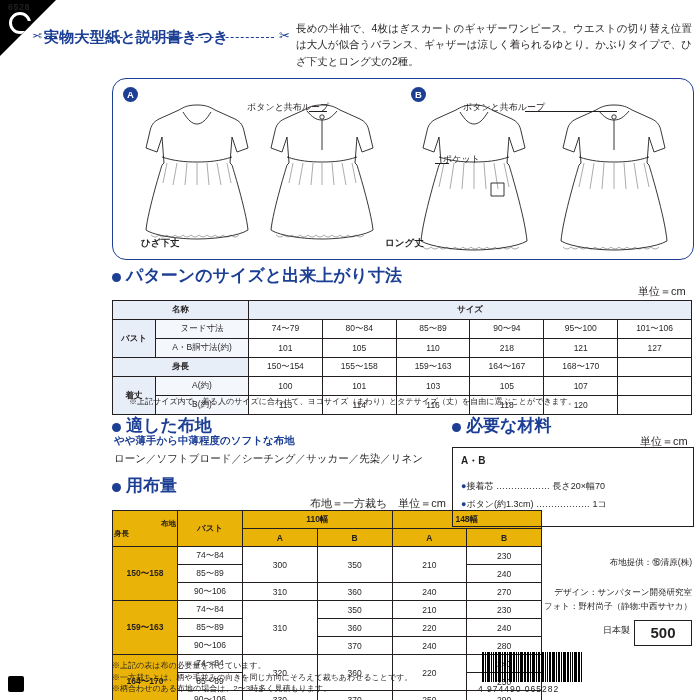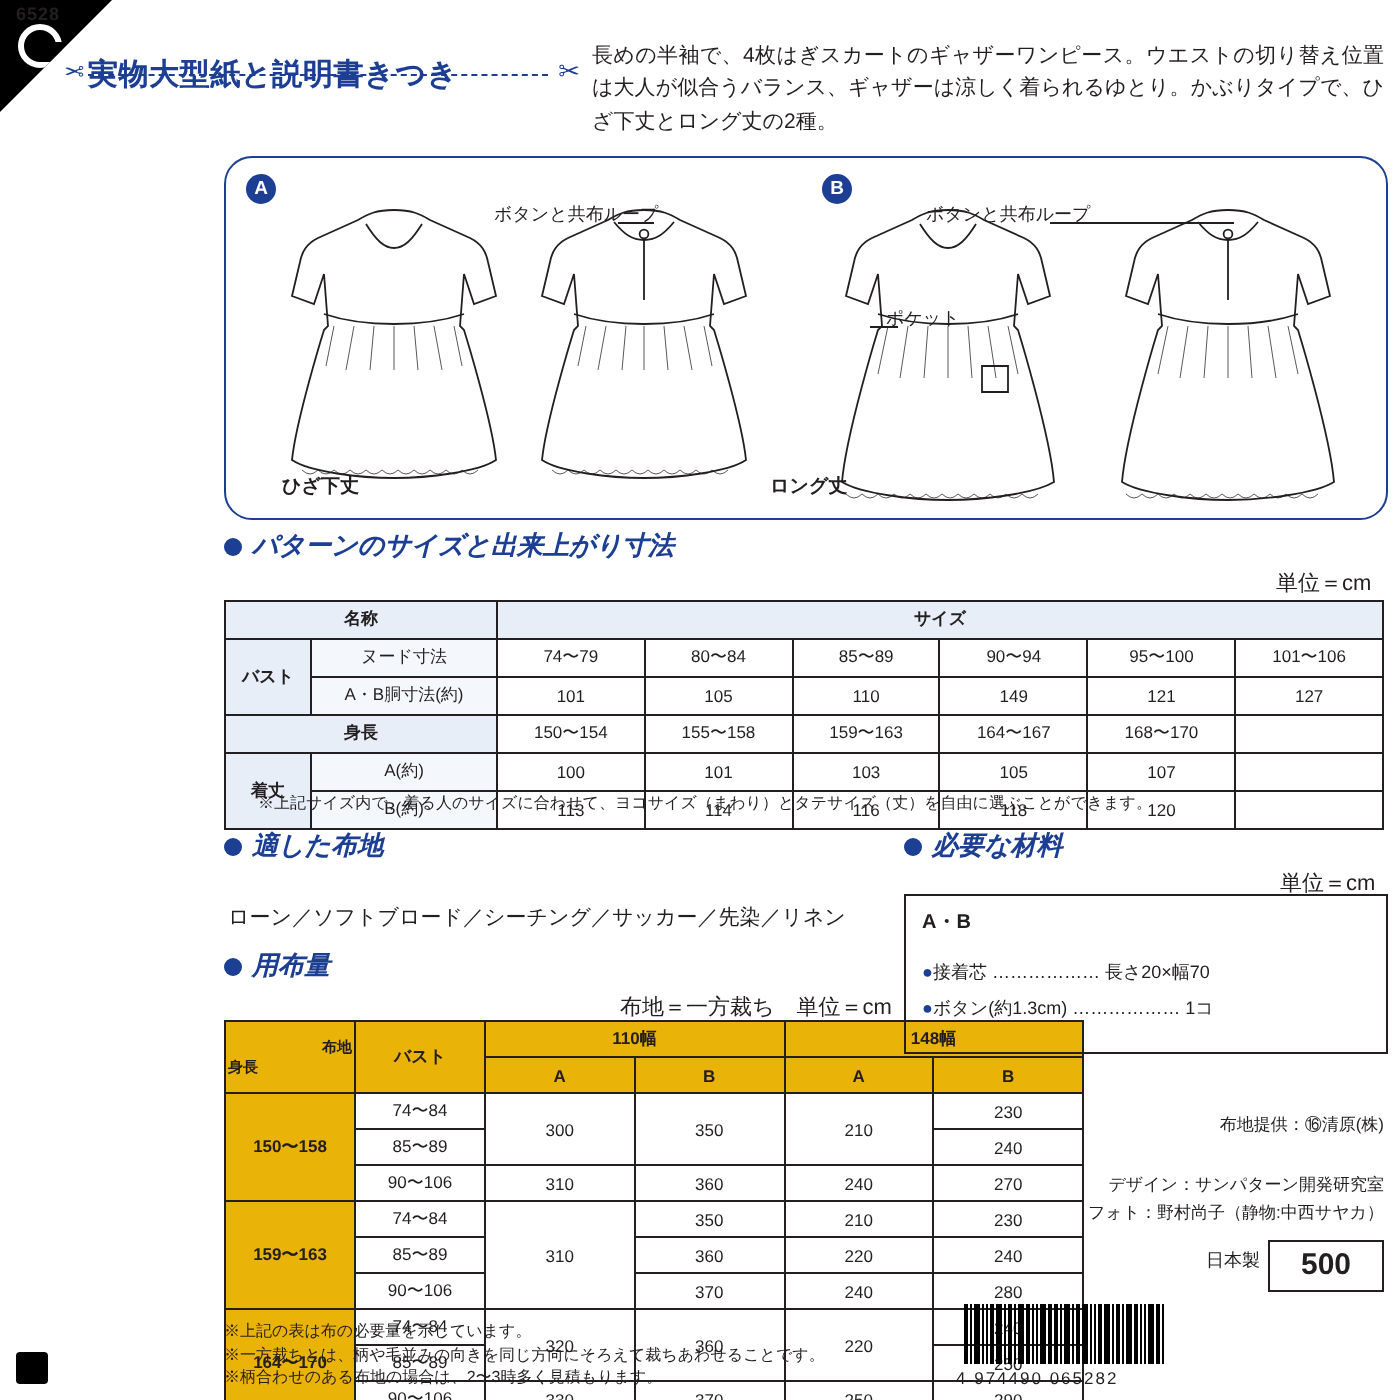--- a/index.html
+++ b/index.html
@@ -36,21 +36,21 @@
   
   .illus{position:absolute;left:112px;top:78px;width:580px;height:180px;
     border:1.5px solid #1c3f94;border-radius:14px;background:#fff;}
   .abadge{position:absolute;width:15px;height:15px;border-radius:50%;background:#1c3f94;color:#fff;
     font-size:9.5px;font-weight:bold;text-align:center;line-height:15px;}
   .figcap{position:absolute;font-size:9.5px;color:#231f20;font-weight:bold;}
   .figcapn{position:absolute;font-size:9px;color:#231f20;}
   .leadline{position:absolute;background:#231f20;height:1px;}
 
   
-  .sechead{position:absolute;font-size:13px;font-weight:bold;color:#1c3f94;font-style:italic;}
+  .sechead{position:absolute;font-size:17px;font-weight:bold;color:#1c3f94;}
   .sechead .dot{display:inline-block;width:9px;height:9px;border-radius:50%;background:#1c3f94;margin-right:5px;vertical-align:-1px;}
   .subnote{position:absolute;font-size:9px;color:#231f20;}
   .subnote .sdot{display:inline-block;width:5px;height:5px;border-radius:50%;background:#1c3f94;margin-right:4px;vertical-align:1px;}
   .unit{position:absolute;font-size:11px;color:#231f20;}
 
   
   table{border-collapse:collapse;font-size:8.5px;color:#231f20;}
   .sizetable{position:absolute;left:112px;top:300px;width:580px;}
   .sizetable td,.sizetable th{border:0.8px solid #231f20;text-align:center;padding:2px 1px;font-weight:normal;height:14px;}
   .sizetable .hdr{background:#e8eef8;font-weight:bold;}
@@ -192,21 +192,21 @@
       <td>85〜89</td>
       <td>90〜94</td>
       <td>95〜100</td>
       <td>101〜106</td>
     </tr>
     <tr>
       <td class="sublbl">A・B胴寸法(約)</td>
       <td>101</td>
       <td>105</td>
       <td>110</td>
-      <td>149</td>
+      <td>218</td>
       <td>121</td>
       <td>127</td>
     </tr>
     <tr>
       <td class="lbl" colspan="2">身長</td>
       <td>150〜154</td>
       <td>155〜158</td>
       <td>159〜163</td>
       <td>164〜167</td>
       <td>168〜170</td>
@@ -230,20 +230,21 @@
       <td>118</td>
       <td>120</td>
       <td></td>
     </tr>
   </tbody>
     </table>
 
   <div class="foot" style="left:112px;top:396px;width:580px;padding-left:17px;">※上記サイズ内で、着る人のサイズに合わせて、ヨコサイズ（まわり）とタテサイズ（丈）を自由に選ぶことができます。</div>
 
   <div class="sechead" style="left:112px;top:414px;"><span class="dot"></span><span>適した布地</span></div>
+  <div class="fabline1" style="left:114px;top:434px;">やや薄手から中薄程度のソフトな布地</div>
   <div class="fabline2" style="left:114px;top:452px;">ローン／ソフトブロード／シーチング／サッカー／先染／リネン</div>
 
   <div class="sechead" style="left:112px;top:474px;"><span class="dot"></span><span>用布量</span></div>
   <div class="unit" style="left:310px;top:496px;">布地＝一方裁ち　単位＝cm</div>
 
   <table class="clothtable">
     <tbody>
         <tr>
       <td class="hd" rowspan="2" style="width:62px;position:relative;">
         <div style="font-size:7.5px;text-align:right;">布地</div>

